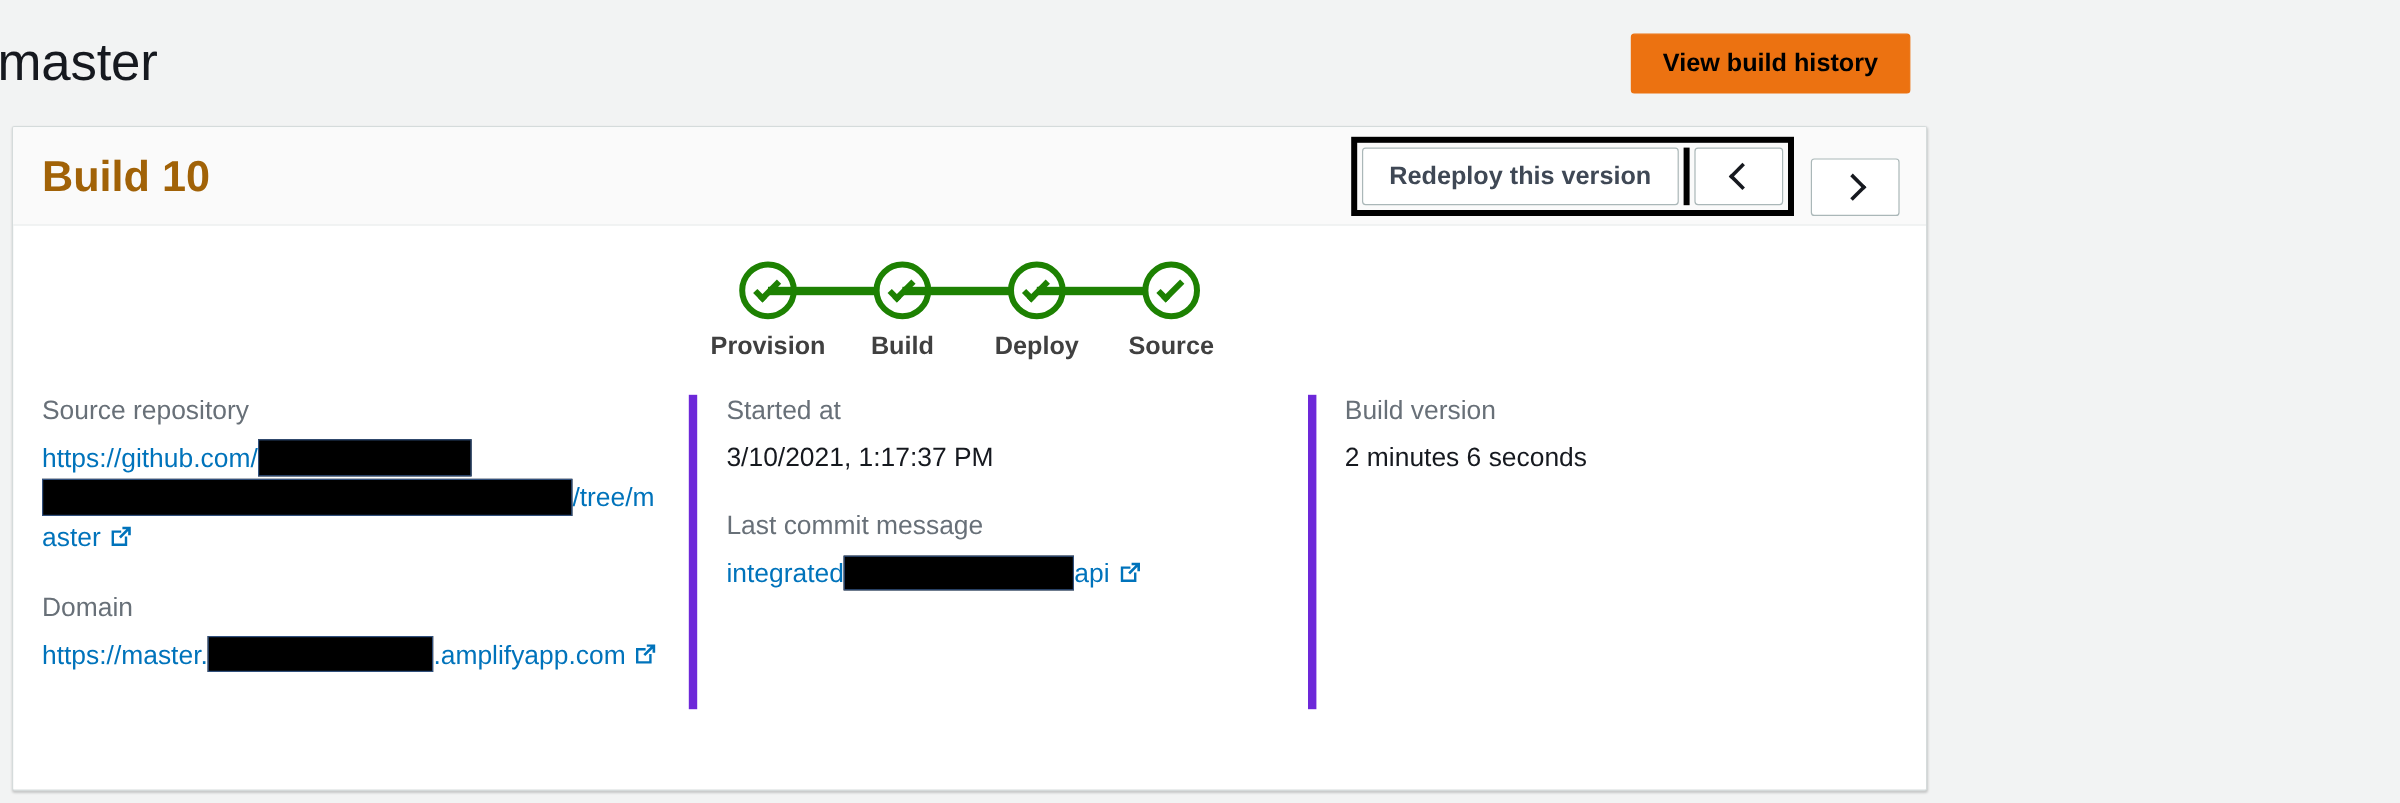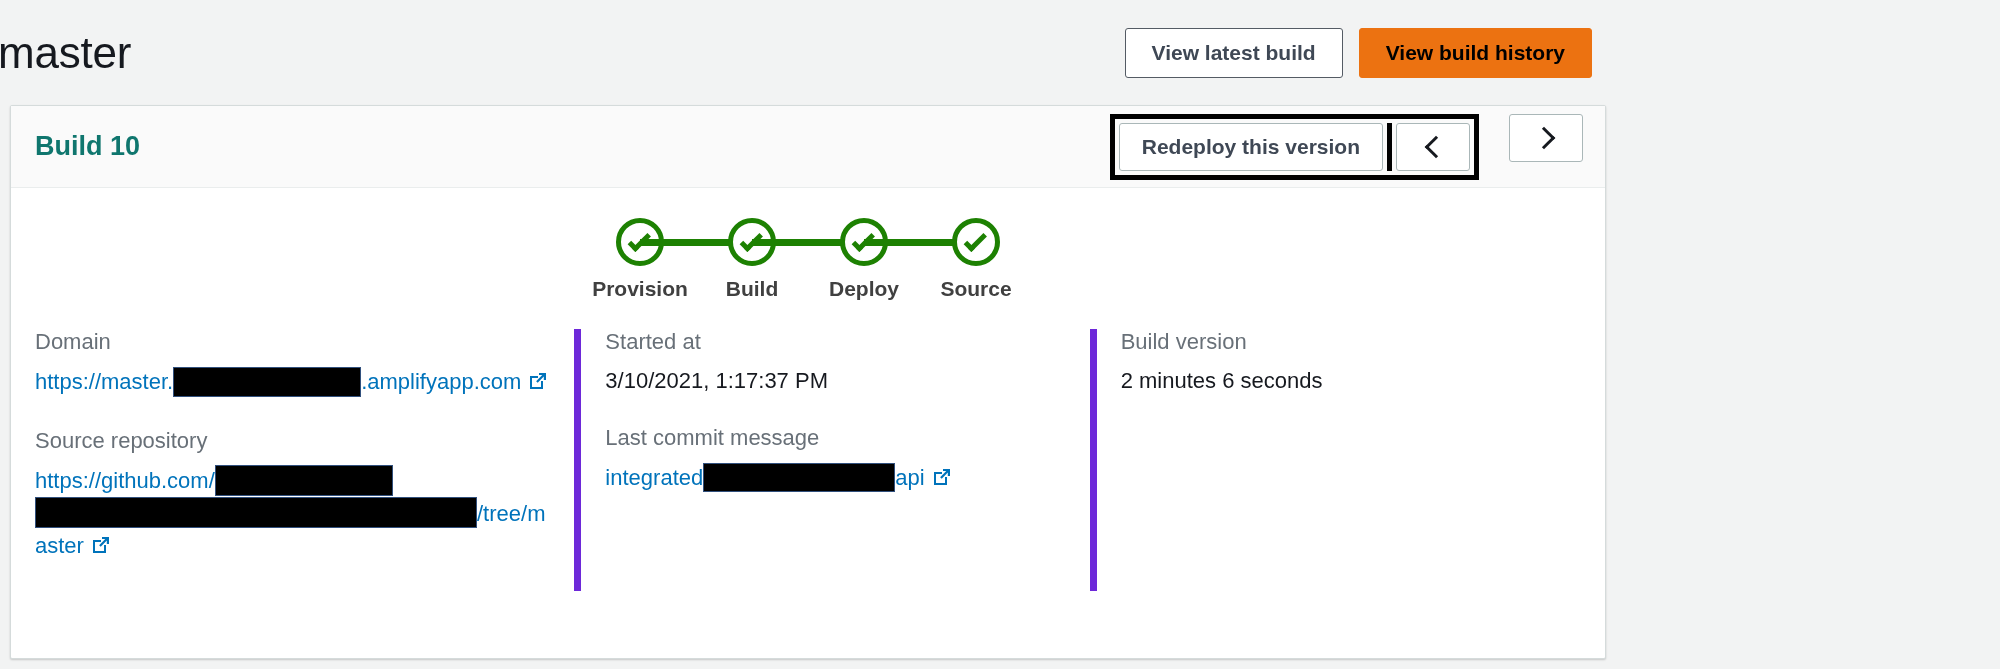--- a/index.html
+++ b/index.html
@@ -93,30 +93,30 @@
     height: 82px;
     background: #fafafa;
     border-bottom: 1px solid #eaeded;
     display: flex;
     align-items: center;
     justify-content: space-between;
     padding: 0 22px 0 24px;
   }
 
   .card-title {
-    font-size: 27px;
+    font-size: 36px;
     font-weight: bold;
-    color: #0f766e;
+    color: #a16207;
     line-height: 1;
   }
 
   .card-header-actions {
     display: flex;
-    align-items: flex-start;
-    gap: 16px;
+    align-items: flex-end;
+    gap: 0px;
   }
 
   
   .annot-group {
     display: flex;
     align-items: center;
     border: 5px solid #000000;
     padding: 4px;
     gap: 0px;
   }
@@ -275,21 +275,20 @@
 </style>
 </head>
 <body>
 
 <div class="page">
 
   <div class="page-header">
     <div class="branch-title">master</div>
 
     <div class="header-actions">
-      <button class="btn btn-normal">View latest build</button>
       <button class="btn btn-primary">View build history</button>
     </div>
   </div>
 
   <div class="card">
 
     <div class="card-header">
       <div class="card-title">Build 10</div>
 
       <div class="card-header-actions">
@@ -348,45 +347,45 @@
           </div>
           <div class="stage-label">Source</div>
         </div>
 
       </div>
     </div>
 
     <div class="details">
 
       <div class="detail-col">
+
+        <div class="field">
+          <div class="field-label">Source repository</div>
+          <div class="field-value">
+            <a class="link" href="#"><span>https://github.com/</span><span class="redact r-repo1"></span><span class="redact r-repo2"></span><span>/tree/master</span><span class="ext-icon">
+                <svg width="20" height="20" viewBox="0 0 20 20">
+                  <path d="M2 5 h8 v2 H4 v9 h9 v-6 h2 v8 H2 Z" fill="#0073bb"></path>
+                  <path d="M11 2 h7 v7 h-2.2 V5.6 l-6.1 6.1 -1.55 -1.55 6.1 -6.1 H11 Z" fill="#0073bb"></path>
+                </svg>
+              </span></a>
+          </div>
+        </div>
 
         <div class="field">
           <div class="field-label">Domain</div>
           <div class="field-value">
             <a class="link nowrap" href="#"><span>https://master.</span><span class="redact r-domain"></span><span>.amplifyapp.com</span><span class="ext-icon">
                 <svg width="20" height="20" viewBox="0 0 20 20">
                   <path d="M2 5 h8 v2 H4 v9 h9 v-6 h2 v8 H2 Z" fill="#0073bb"></path>
                   <path d="M11 2 h7 v7 h-2.2 V5.6 l-6.1 6.1 -1.55 -1.55 6.1 -6.1 H11 Z" fill="#0073bb"></path>
                 </svg>
               </span></a>
           </div>
         </div>
 
-        <div class="field">
-          <div class="field-label">Source repository</div>
-          <div class="field-value">
-            <a class="link" href="#"><span>https://github.com/</span><span class="redact r-repo1"></span><span class="redact r-repo2"></span><span>/tree/master</span><span class="ext-icon">
-                <svg width="20" height="20" viewBox="0 0 20 20">
-                  <path d="M2 5 h8 v2 H4 v9 h9 v-6 h2 v8 H2 Z" fill="#0073bb"></path>
-                  <path d="M11 2 h7 v7 h-2.2 V5.6 l-6.1 6.1 -1.55 -1.55 6.1 -6.1 H11 Z" fill="#0073bb"></path>
-                </svg>
-              </span></a>
-          </div>
-        </div>
-
       </div>
 
       <div class="detail-col">
 
         <div class="field">
           <div class="field-label">Started at</div>
           <div class="field-value">3/10/2021, 1:17:37 PM</div>
         </div>
 
         <div class="field">

